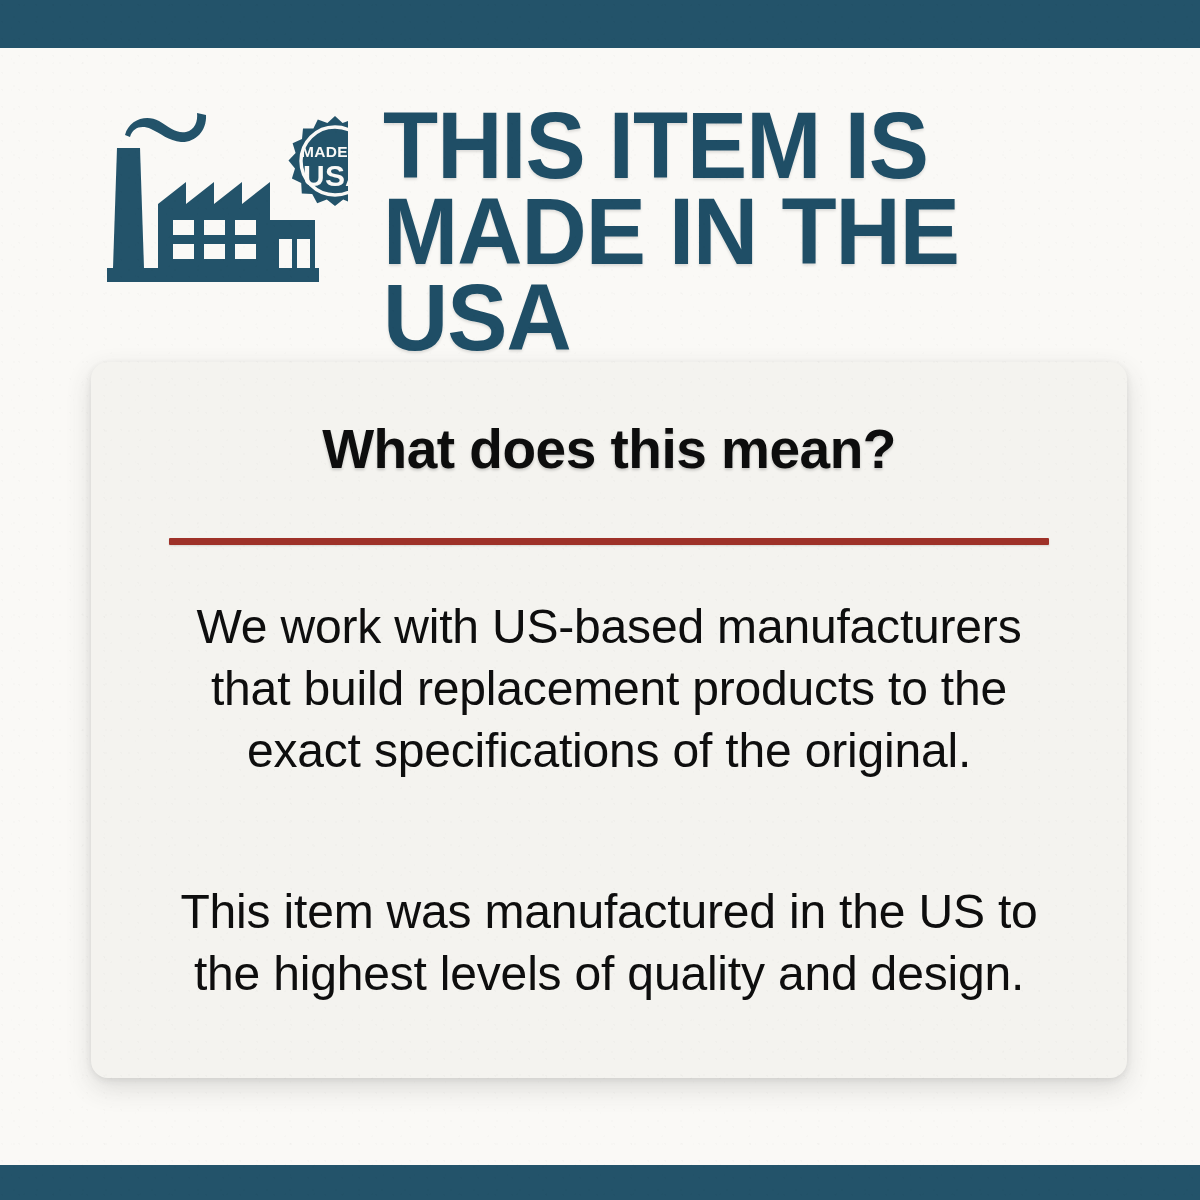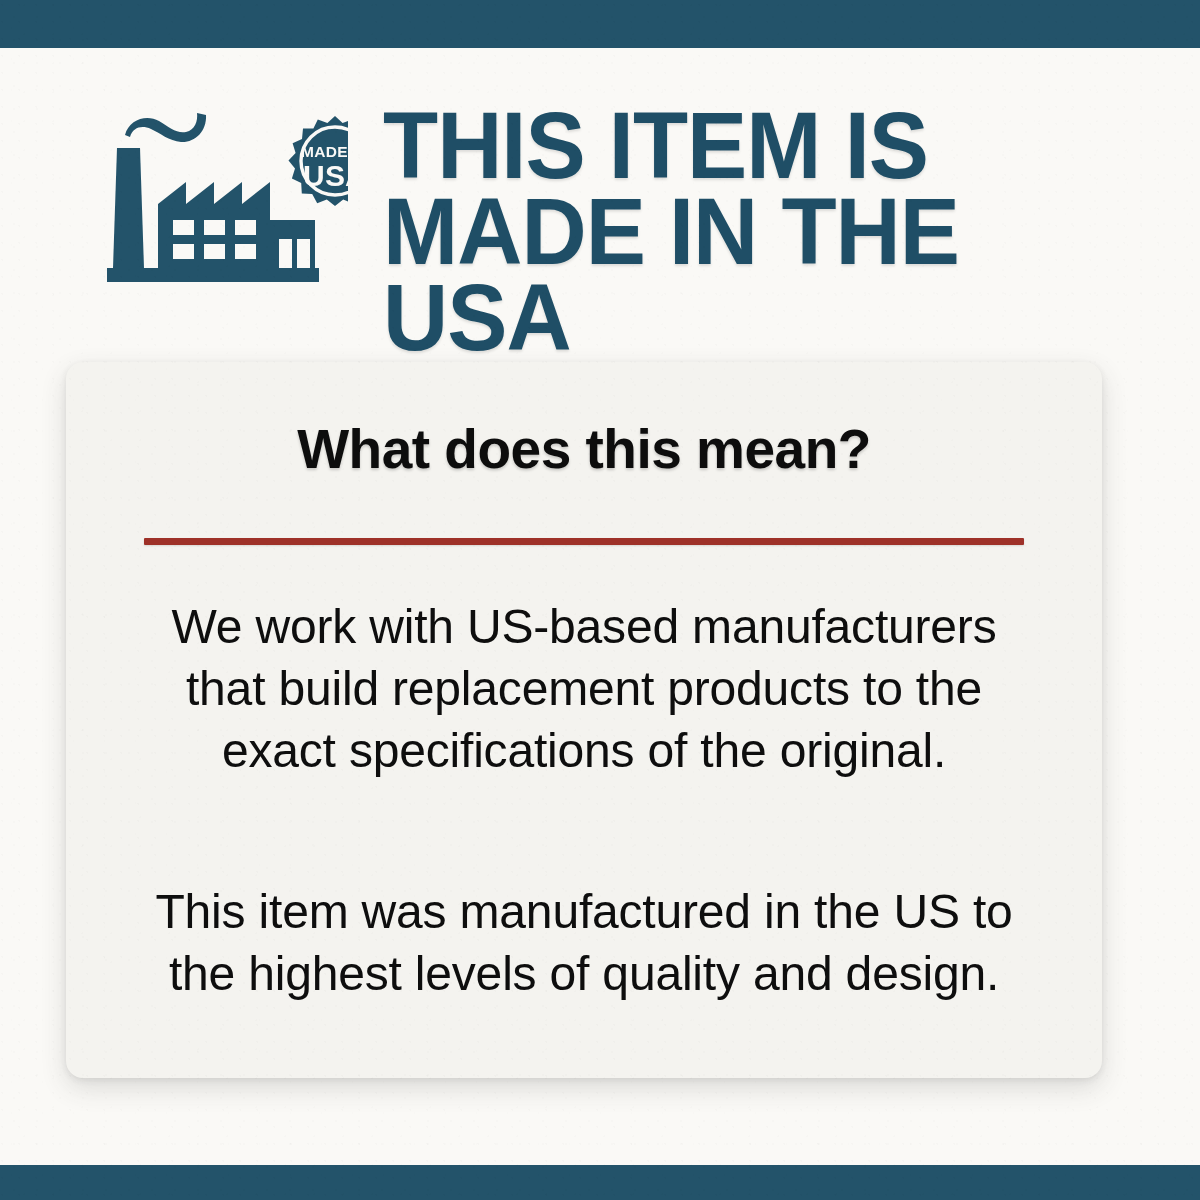--- a/index.html
+++ b/index.html
@@ -83,21 +83,21 @@
     text-transform: uppercase;
     white-space: pre-line;
     transform: scaleX(0.96);
     transform-origin: left top;
     text-shadow: 0 2px 3px rgba(0,0,0,0.12);
   }
 
   
   .card {
     position: absolute;
-    left: 66px;
+    left: 91px;
     top: 362px;
     width: 1036px;
     height: 716px;
     background: #f4f3ef;
     border-radius: 17px;
     box-shadow: 0 10px 26px rgba(60,60,60,0.16),
                 0 2px 6px rgba(60,60,60,0.10);
     z-index: 10;
   }
 

